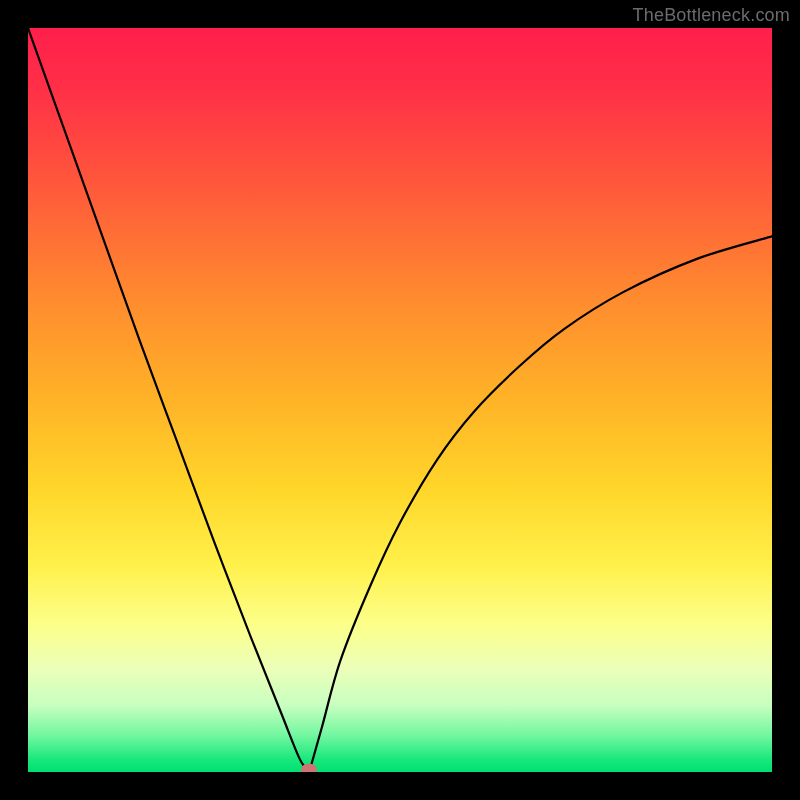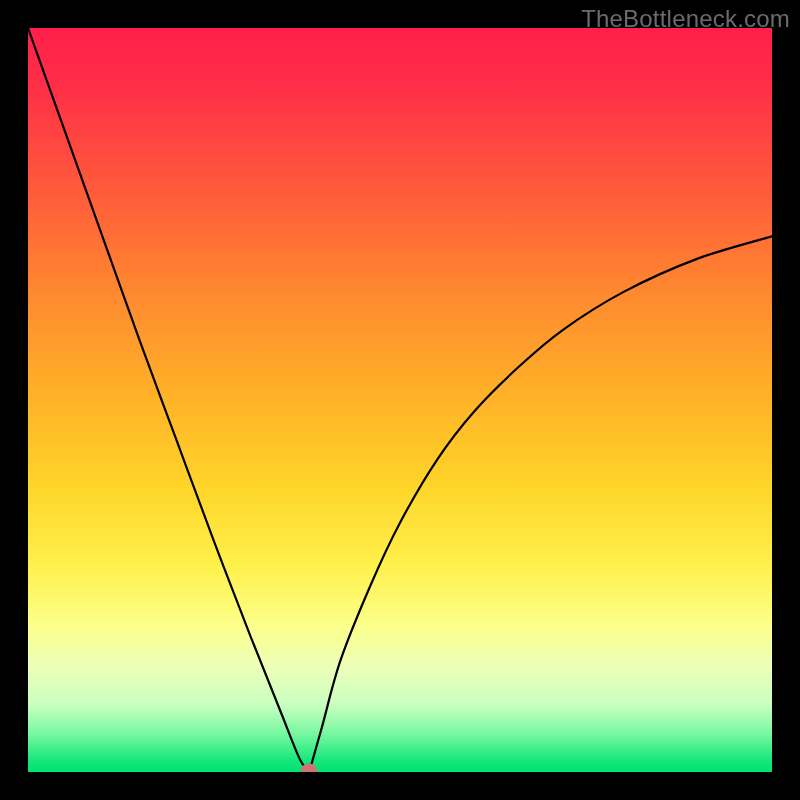--- a/index.html
+++ b/index.html
@@ -27,21 +27,21 @@
   }
   .gradient-bg {
     position: absolute;
     inset: 0;
   }
   .watermark {
     position: absolute;
     top: 5px;
     right: 10px;
     color: #6b6b6b;
-    font-size: 24px;
+    font-size: 18px;
     font-weight: 500;
     letter-spacing: 0.2px;
     user-select: none;
   }
   svg.curve {
     position: absolute;
     inset: 0;
   }
   .marker {
     position: absolute;

